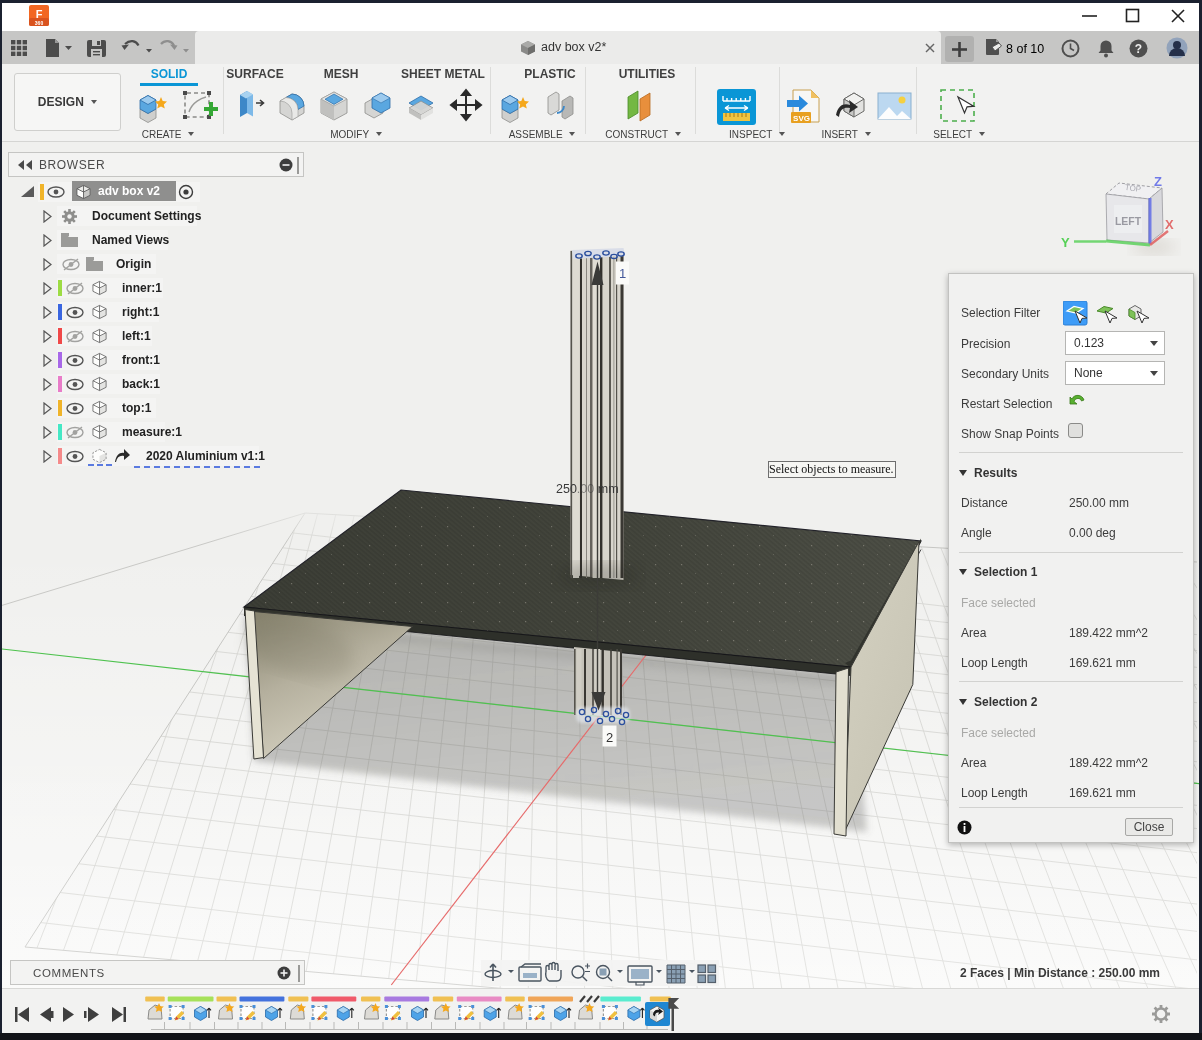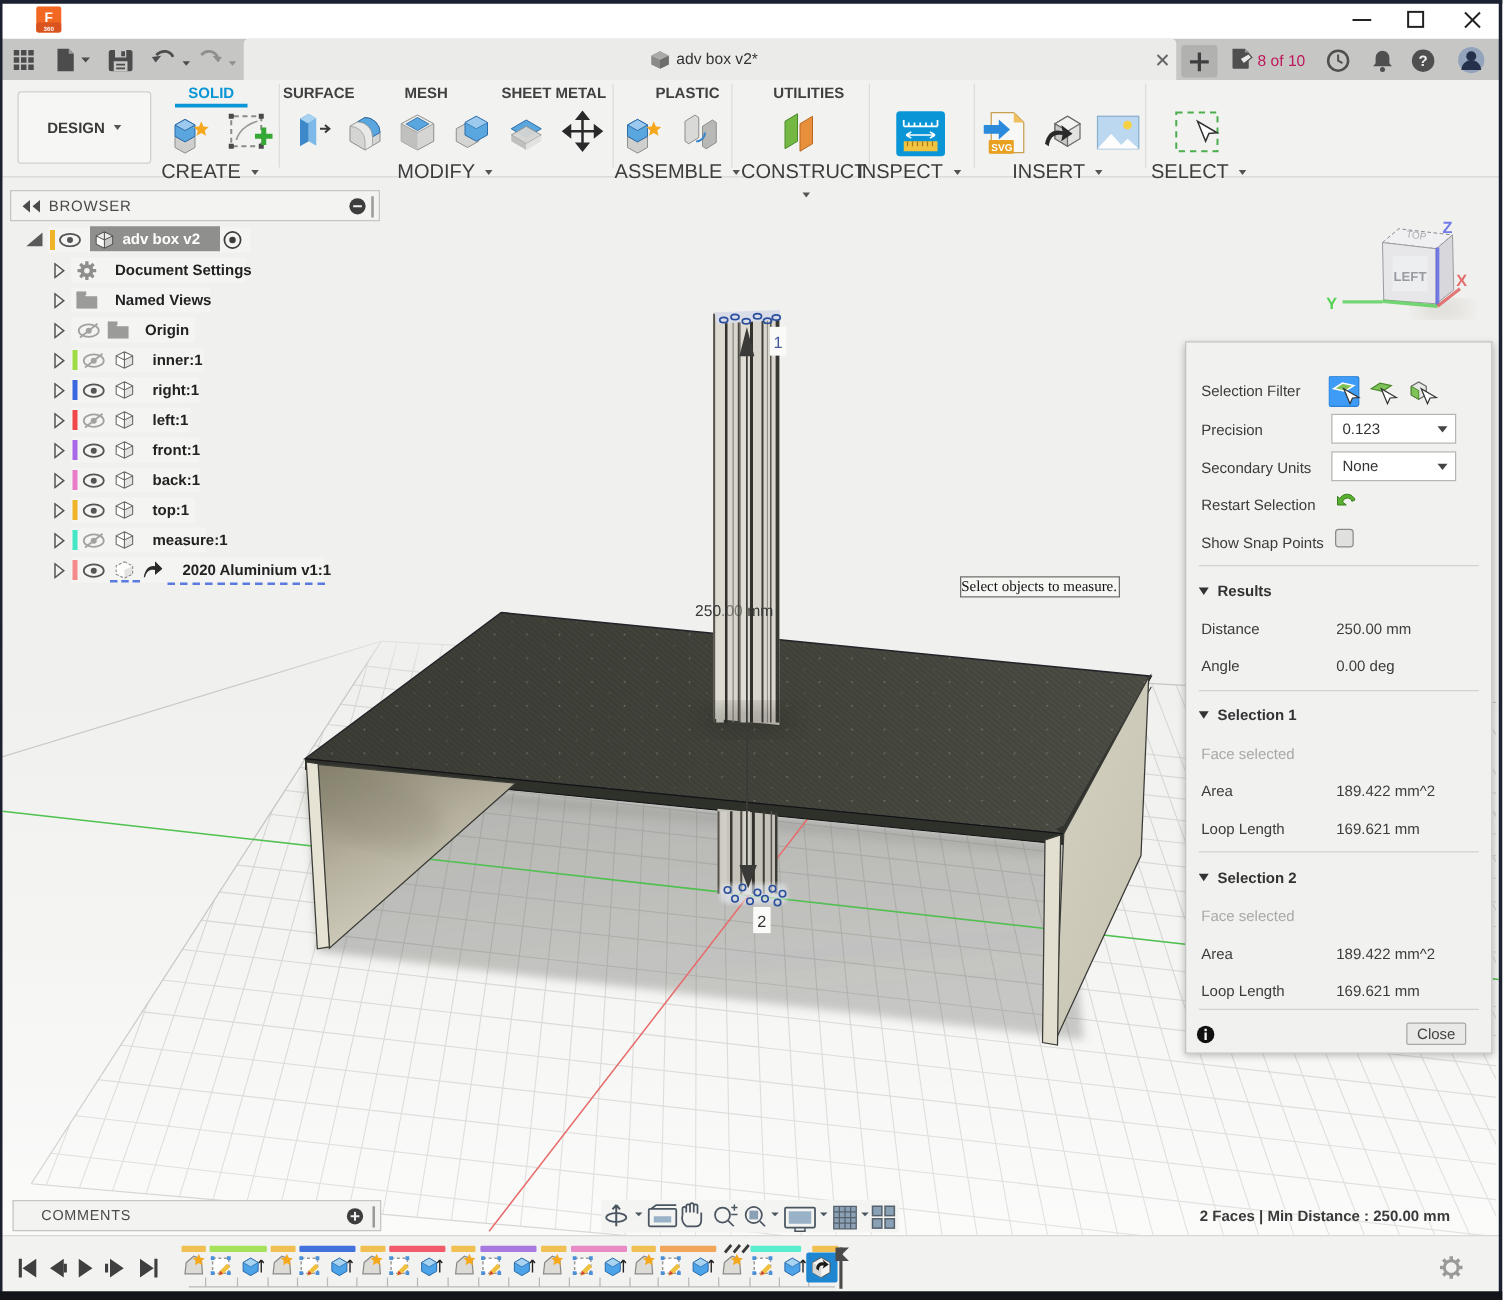--- a/index.html
+++ b/index.html
@@ -1,17 +1,17 @@
 <!DOCTYPE html>
 <html><head><meta charset="utf-8"><style>
 *{margin:0;padding:0;box-sizing:border-box;}
 html,body{width:1202px;height:1040px;}
 body{font-family:"Liberation Sans",sans-serif;position:relative;background:#fff;overflow:hidden;}
 .a{position:absolute;}
-.lbl{font-size:16px;color:#3d3d3d;}
+.lbl{font-size:10px;color:#3d3d3d;}
 .car{display:inline-block;width:0;height:0;border-left:3.5px solid transparent;border-right:3.5px solid transparent;border-top:4px solid #555;vertical-align:2px;margin-left:4px;}
 .sep{position:absolute;width:1px;background:#dcdcda;top:3px;height:67px;}
 .tabt{position:absolute;top:3px;height:14px;font-size:12px;font-weight:bold;color:#404040;white-space:nowrap;text-align:center;}
 .row{position:absolute;height:20px;background:rgba(243,243,242,0.95);}
 .rowtx{position:absolute;top:3px;font-size:12px;color:#222;white-space:nowrap;font-weight:bold;}
 .mlab{position:absolute;left:12px;font-size:12px;color:#3c3c3c;}
 .mval{position:absolute;left:120px;font-size:12px;color:#3c3c3c;}
 .msep{position:absolute;left:10px;right:10px;height:1px;background:#d2d2d0;}
 .mhead{position:absolute;left:10px;font-size:12px;font-weight:bold;color:#333;}
 .tri{display:inline-block;width:0;height:0;border-left:4.5px solid transparent;border-right:4.5px solid transparent;border-top:6px solid #333;margin-right:7px;vertical-align:1px;}
@@ -237,21 +237,21 @@
   <svg class="a" style="left:951px;top:10px" width="17" height="17" viewBox="0 0 17 17">
     <line x1="8.5" y1="1" x2="8.5" y2="16" stroke="#3e3e3e" stroke-width="2.6"></line>
       <line x1="1" y1="8.5" x2="16" y2="8.5" stroke="#3e3e3e" stroke-width="2.6"></line>
   </svg>
 
   <svg class="a" style="left:983px;top:7px" width="20" height="20" viewBox="0 0 20 20">
     <path d="M3 1h10l3 3v12a1 1 0 0 1-1 1H4a1 1 0 0 1-1-1z" fill="#4f4f4f"></path>
     <path d="M13 1l3 3h-3z" fill="#9a9a9a"></path>
     <path d="M9 9 l7 -4 l2.5 3 l-6.5 5 z" fill="#ebebea" stroke="#4f4f4f" stroke-width="1"></path>
   </svg>
-  <div class="a" style="left:1006px;top:11px;font-size:12.5px;color:#be185d">8 of 10</div>
+  <div class="a" style="left:1006px;top:11px;font-size:12.5px;color:#000000">8 of 10</div>
 
   <svg class="a" style="left:1061px;top:8px" width="19" height="19" viewBox="0 0 19 19">
     <circle cx="9.5" cy="9.5" r="8" fill="none" stroke="#4f4f4f" stroke-width="2"></circle>
     <path d="M9.5 4.5v5l3.5 2" fill="none" stroke="#4f4f4f" stroke-width="1.6"></path>
   </svg>
 
   <svg class="a" style="left:1097px;top:8px" width="18" height="19" viewBox="0 0 18 19">
     <path d="M9 1.5 a5.5 5.5 0 0 1 5.5 5.5 v4.5 l2 2.5 h-15 l2-2.5 v-4.5 a5.5 5.5 0 0 1 5.5-5.5z" fill="#4f4f4f"></path>
     <circle cx="9" cy="16.5" r="2" fill="#4f4f4f"></circle>
   </svg>
@@ -285,21 +285,21 @@
     <div class="sep" style="left:490px"></div>
     <div class="sep" style="left:585px"></div>
   <div class="sep" style="left:695px"></div>
     <div class="sep" style="left:779px"></div>
     <div class="sep" style="left:916px"></div>
 
   <div class="lbl a" style="left:118px;top:65px;width:100px;text-align:center">CREATE <span class="car"></span></div>
   <div class="lbl a" style="left:306px;top:65px;width:100px;text-align:center">MODIFY <span class="car"></span></div>
   <div class="lbl a" style="left:487px;top:65px;width:110px;text-align:center">ASSEMBLE <span class="car"></span></div>
   <div class="lbl a" style="left:588px;top:65px;width:110px;text-align:center">CONSTRUCT <span class="car"></span></div>
-  <div class="lbl a" style="left:685px;top:65px;width:100px;text-align:left">INSPECT <span class="car"></span></div>
+  <div class="lbl a" style="left:685px;top:65px;width:100px;text-align:right">INSPECT <span class="car"></span></div>
   <div class="lbl a" style="left:796px;top:65px;width:100px;text-align:center">INSERT <span class="car"></span></div>
   <div class="lbl a" style="left:909px;top:65px;width:100px;text-align:center">SELECT <span class="car"></span></div>
 
   <svg class="a" style="left:0;top:23px" width="1202" height="46" viewBox="0 0 1202 46">
     <defs>
       <g id="cubestar">
         <path d="M0 14 l8 -4.5 8 4.5 v9 l-8 4.5 -8 -4.5z" fill="#cfcfcd" stroke="#8e8e8c" stroke-width="0.8"></path>
         <path d="M0 14 l8 -4.5 8 4.5 -8 4.5z" fill="#e9e9e7" stroke="#8e8e8c" stroke-width="0.8"></path>
         <path d="M8 0 l8 -4.5 8 4.5 v9 l-8 4.5 -8 -4.5z" transform="translate(-8,5)" fill="#5aa7e0" stroke="#2d6da8" stroke-width="0.8"></path>
         <path d="M0 5 l8 -4.5 8 4.5 -8 4.5z" fill="#9ccaee" stroke="#2d6da8" stroke-width="0.8"></path>

